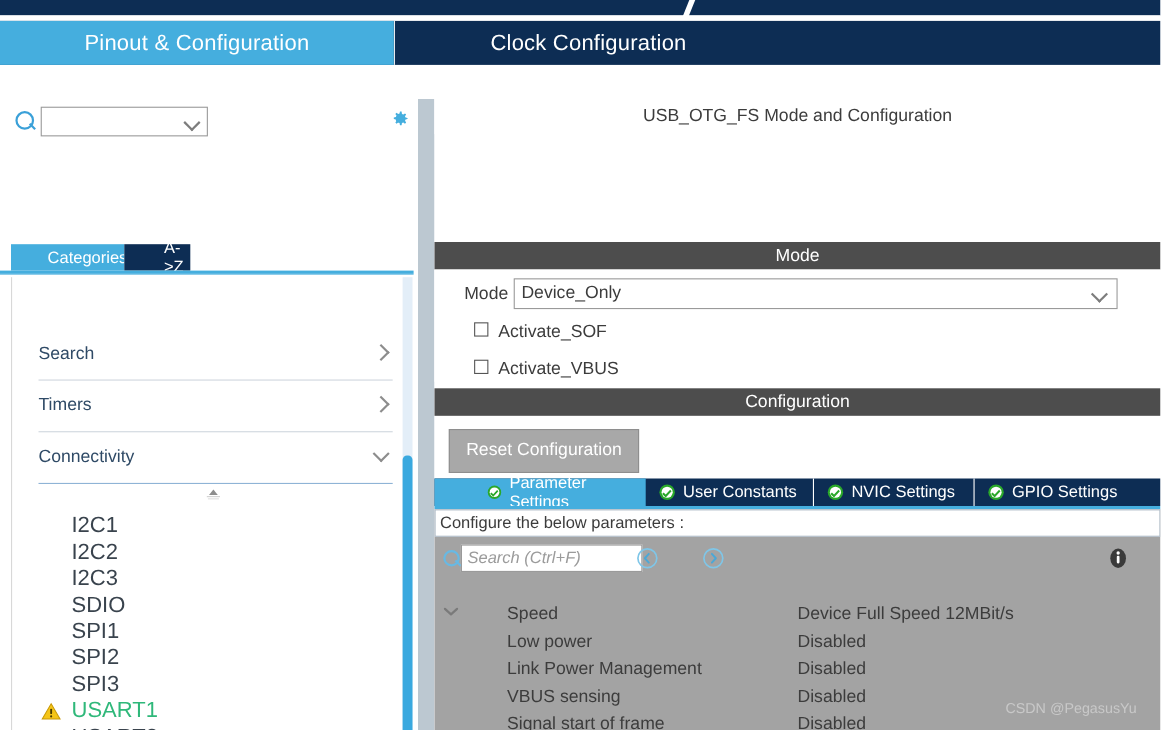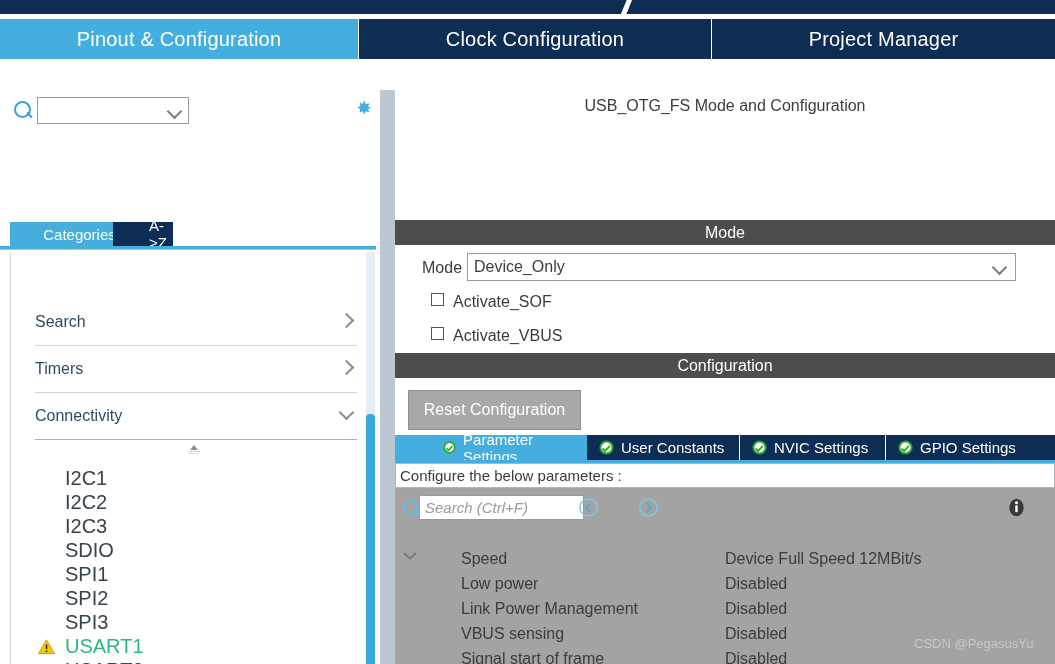--- a/index.html
+++ b/index.html
@@ -205,23 +205,20 @@
   </div>
   <div class="topgap"></div>
 
   <div class="maintabs">
     <div class="mtab sep" id="mtab1">
       <span>Clock Configuration</span>
     </div>
     <div class="mtab active" id="mtab0">
       <span>Pinout &amp; Configuration</span>
     </div>
-    <div class="mtab sep" id="mtab2">
-      <span>Project Manager</span>
-    </div>
   </div>
 
 
   <div class="leftpanel">
 
     <div class="search-row"></div>
     <div class="mag"></div>
     <div class="searchbox" style="left:37px;top:7px;">
       <span></span>
       <span class="arw"></span>

